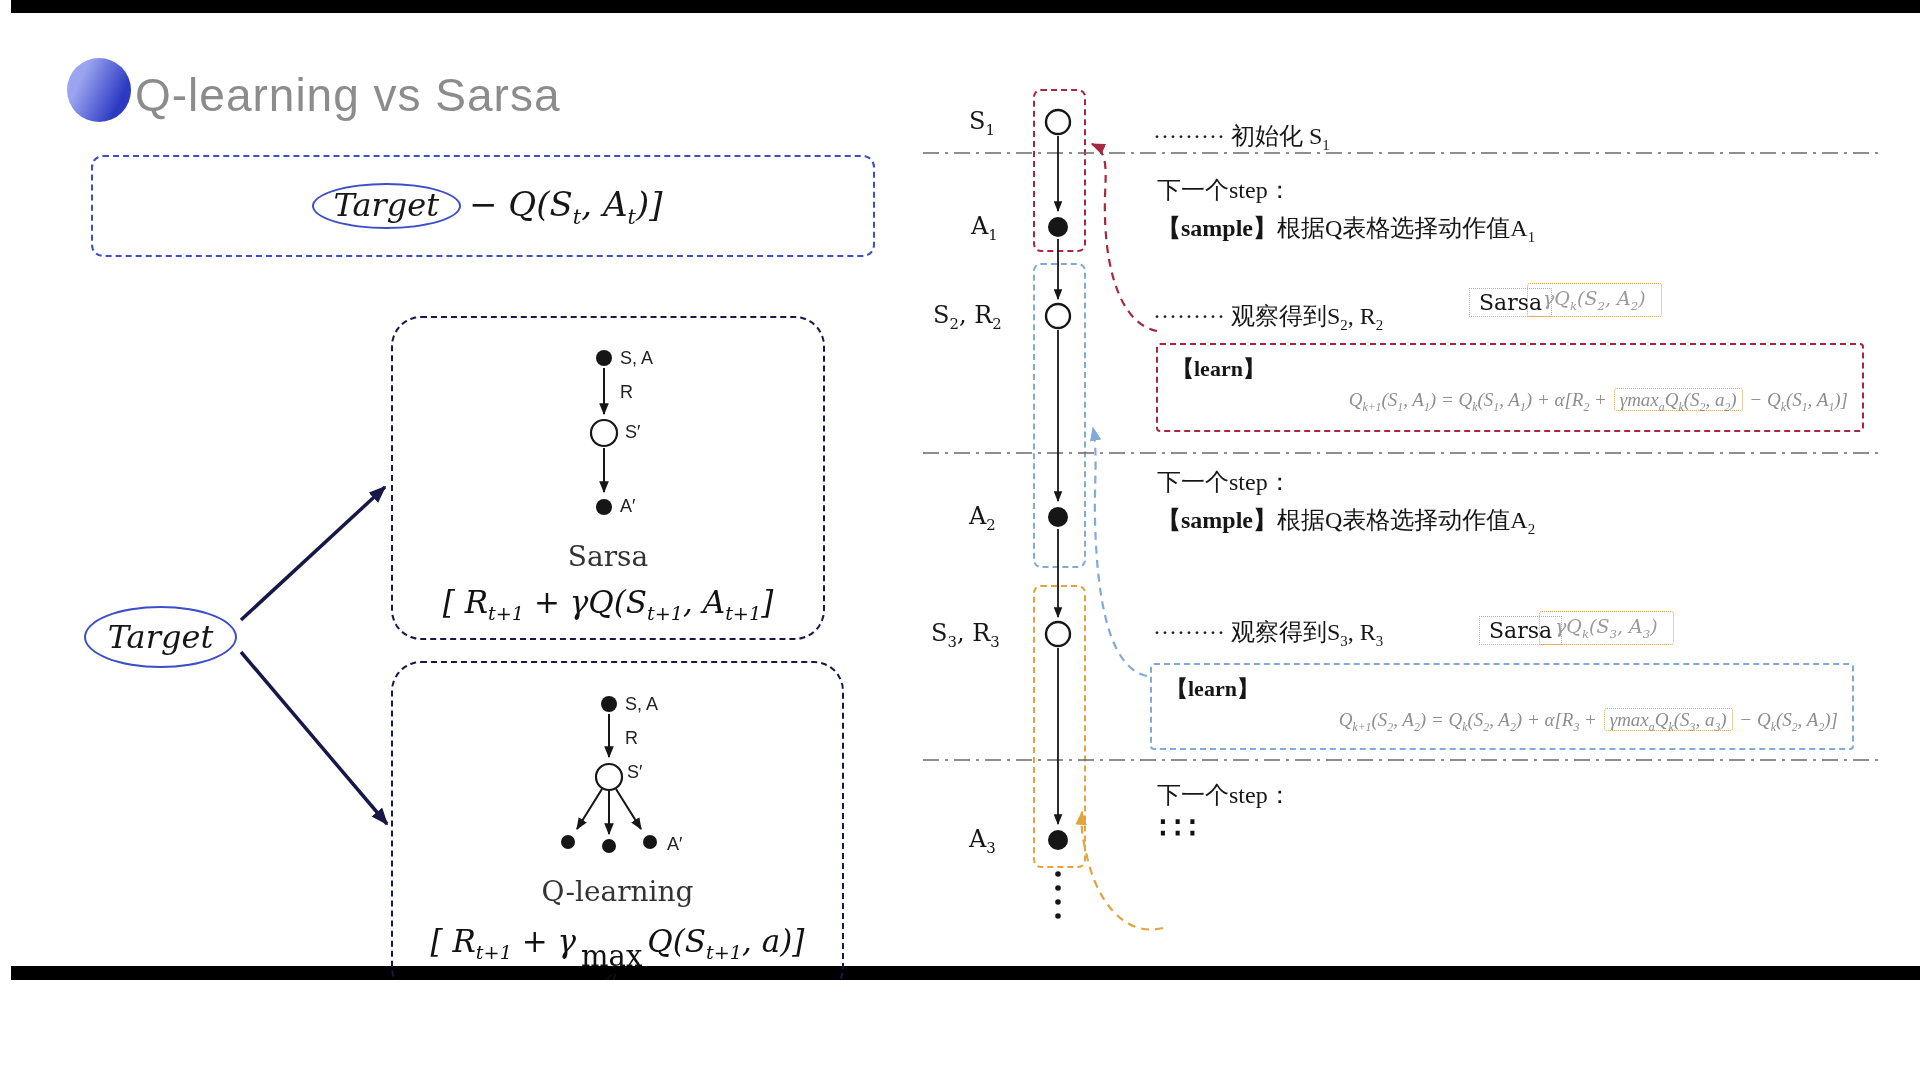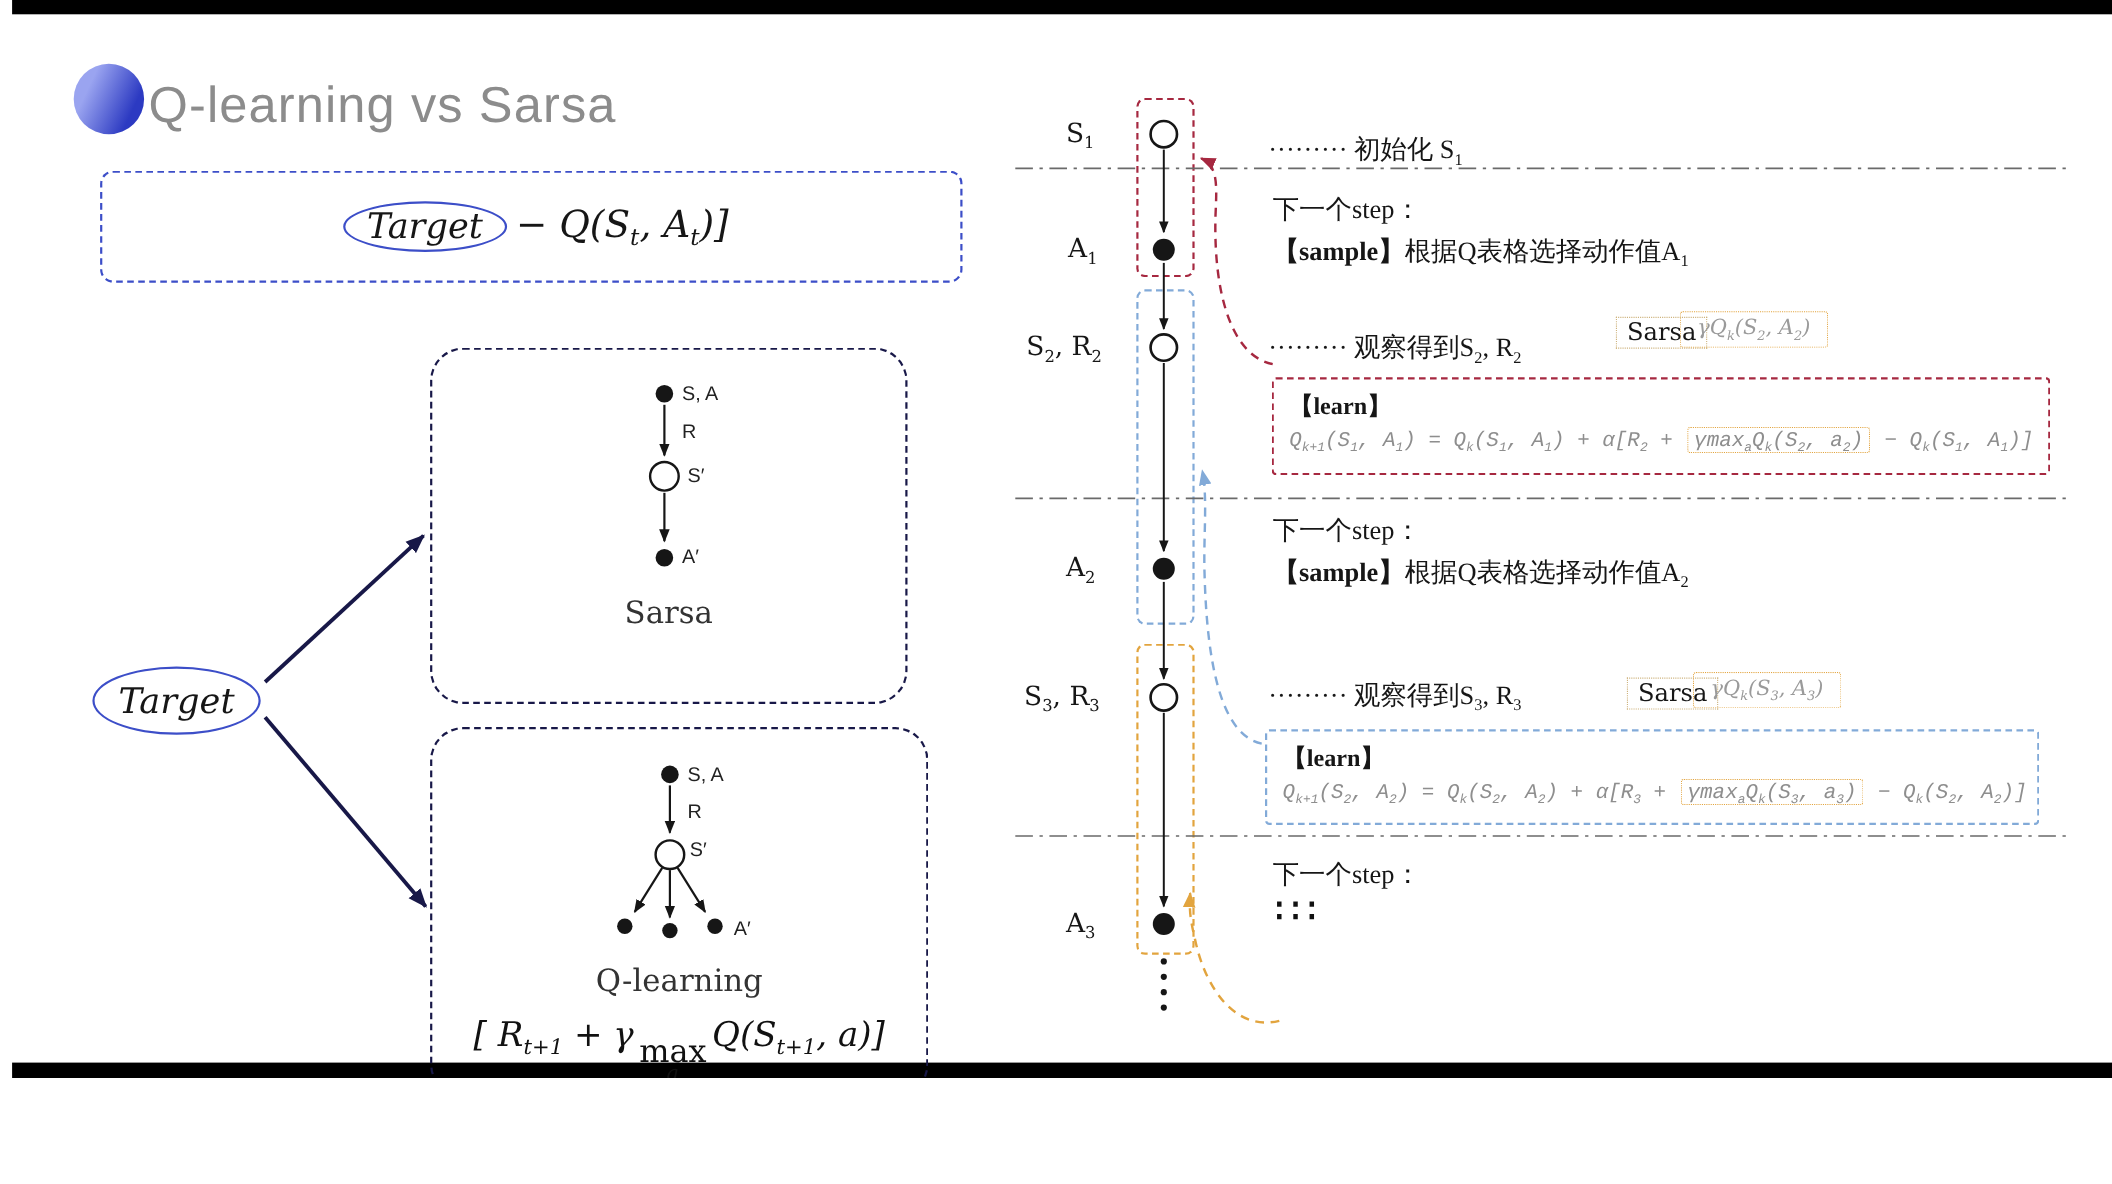--- a/index.html
+++ b/index.html
@@ -45,22 +45,22 @@
   .row-label{position:absolute;font-family:"DejaVu Serif","Liberation Serif",serif;
       font-size:24px;color:#161616;white-space:nowrap;}
   .cjk{position:absolute;font-family:"Liberation Serif","DejaVu Serif",serif;font-size:24px;
       color:#161616;white-space:nowrap;}
   .tag-bold{font-weight:700;}
   .learn-box{position:absolute;border-radius:4px;padding:9px 14px;background:transparent;}
   .learn-box.red{left:1145px;top:343px;width:708px;height:89px;border:2.6px dashed var(--c-red);}
   .learn-box.blue{left:1139px;top:663px;width:704px;height:87px;border:2.4px dashed var(--c-steel-blue);}
   .learn-tag{font-family:"Liberation Serif","DejaVu Serif",serif;font-weight:700;
       font-size:22px;color:#161616;}
-  .learn-formula{margin-top:5px;font-family:Liberation Mono, monospace;
-      font-style:italic;font-size:19px;color:var(--c-formula-gray);white-space:nowrap;}
+  .learn-formula{margin-top:5px;font-family:Liberation Serif, serif;
+      font-style:italic;font-size:19px;color:var(--c-formula-gray);white-space:nowrap;text-align:right;}
   .dotted-hl{border:1.6px dotted var(--c-orange);border-radius:3px;padding:0 5px;margin:0 2px;}
   .sarsa-tag{position:absolute;font-family:"DejaVu Serif","Liberation Serif",serif;
       font-size:22px;color:#161616;border:1.5px dotted #cdb27c;padding:1px 9px;}
   .gamma-tag{position:absolute;font-family:"DejaVu Serif","Liberation Serif",serif;
       font-style:italic;font-size:19px;color:#9a9a9a;border:1.6px dotted var(--c-orange);
       border-radius:3px;padding:3px 15px;white-space:nowrap;}
   .dots-cont{position:absolute;font-weight:700;font-size:30px;letter-spacing:7px;color:#111;
       font-family:"DejaVu Serif",serif;}
   .overlay{position:absolute;left:0;top:0;width:1920px;height:1076px;pointer-events:none;}
   .s-gray{stroke:var(--c-line-gray);}
@@ -161,20 +161,21 @@
   <div class="target-oval math">
     <span>Target</span>
   </div>
 
   <div class="concept-box" id="sarsa-box">
     <span class="node-label" style="left:227px;top:30px;">S, A</span>
     <span class="node-label" style="left:227px;top:64px;">R</span>
     <span class="node-label" style="left:232px;top:104px;">S′</span>
     <span class="node-label" style="left:227px;top:178px;">A′</span>
     <div class="caption" style="top:222px;">Sarsa</div>
+    <div class="box-formula math" style="top:266px;">[ R<sub>t+1</sub> + γQ(S<sub>t+1</sub>, A<sub>t+1</sub>]</div>
   </div>
 
   <div class="concept-box" id="qlearn-box">
     <span class="node-label" style="left:232px;top:31px;">S, A</span>
     <span class="node-label" style="left:232px;top:65px;">R</span>
     <span class="node-label" style="left:234px;top:99px;">S′</span>
     <span class="node-label" style="left:274px;top:171px;">A′</span>
     <div class="caption" style="top:212px;">Q-learning</div>
     <div class="box-formula math" style="top:260px;">
       <span>[ R<sub>t+1</sub> + γ</span><span class="max-stack">

